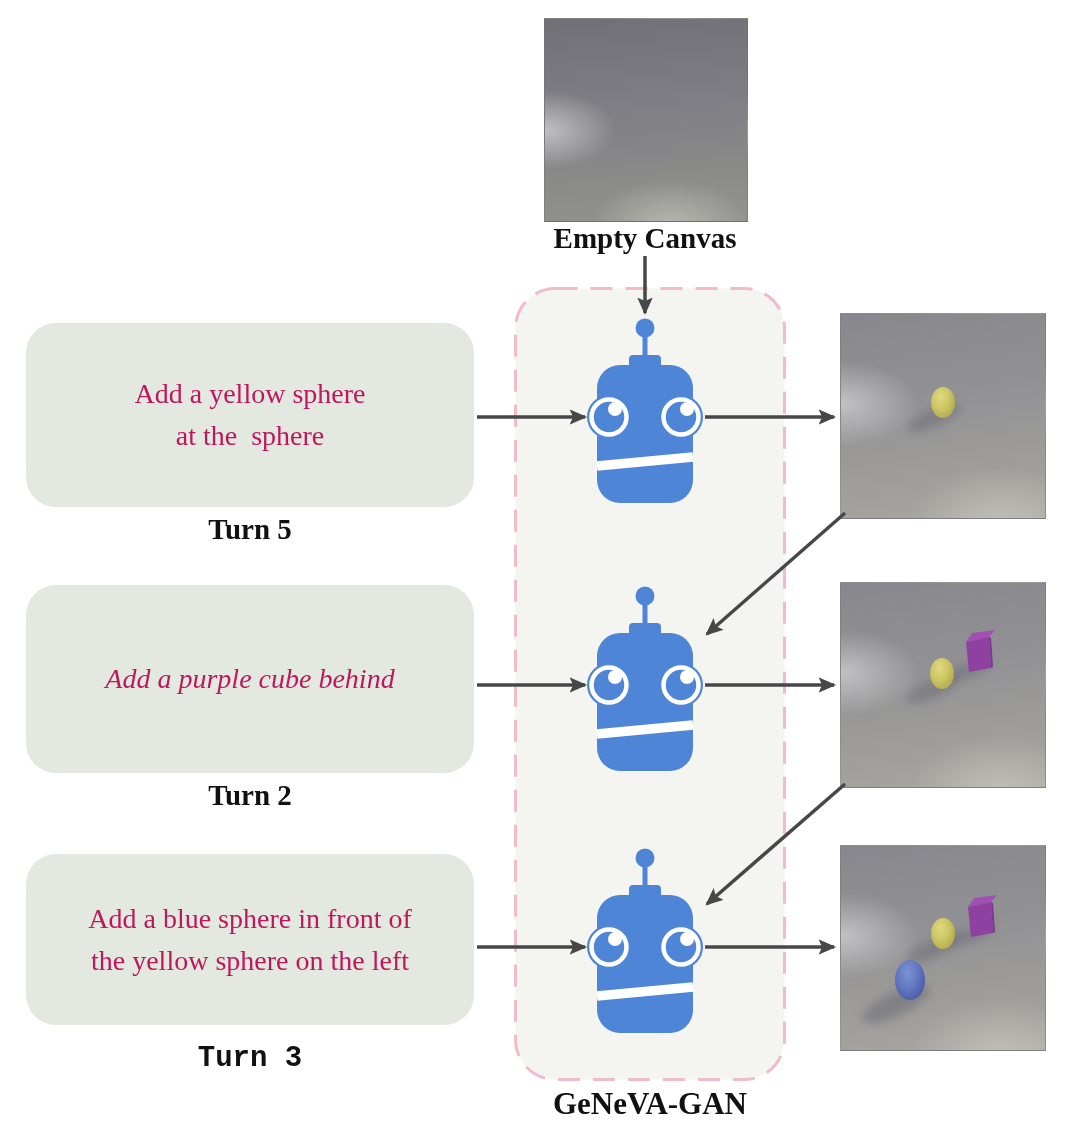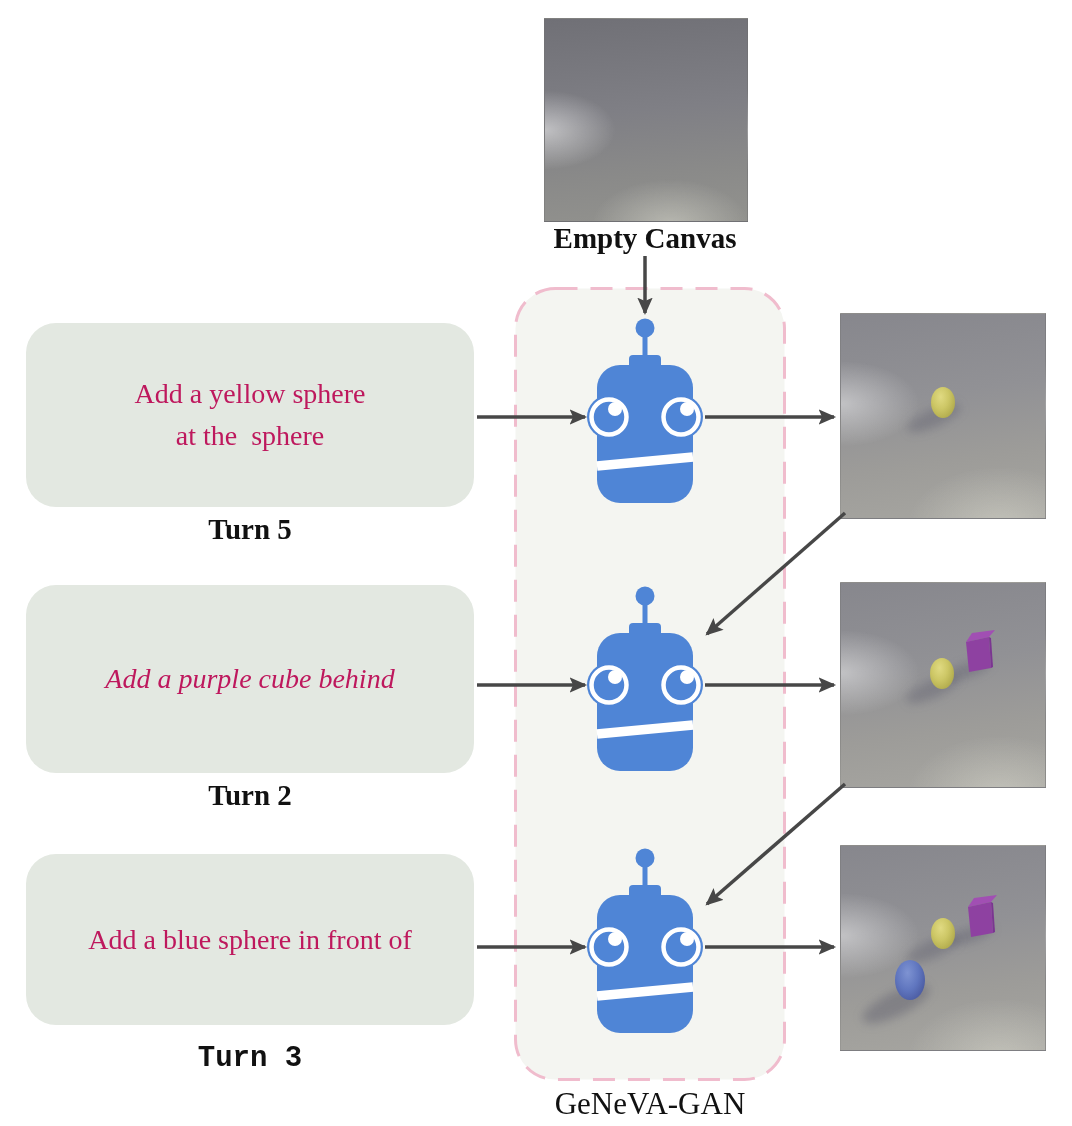--- a/index.html
+++ b/index.html
@@ -22,21 +22,21 @@
   }
   .canvas-label{
     left:525px; top:221px; width:240px; height:34px;
     text-align:center; font-weight:bold; font-size:29px; line-height:34px;
   }
 
   
   .gan-box-svg{left:514px; top:287px;}
   .gan-label{
     left:504px; top:1086px; width:292px; height:36px;
-    text-align:center; font-weight:normal; font-size:31px; line-height:36px;
+    text-align:center; font-weight:bold; font-size:31px; line-height:36px;
   }
 
   
   .turn-box{
     left:26px; width:448px;
     background:#e3e8e1; border-radius:30px;
     display:flex; flex-direction:column; align-items:center; justify-content:center;
     font-size:28px; line-height:42px; color:#be185d; text-align:right;
   }
   .turn-box .instr-line{white-space:pre-wrap;}
@@ -91,20 +91,21 @@
   </div>
   <div class="abs turn-label" style="top:512px;">Turn 5</div>
 
   <div class="abs turn-box" style="top:585px;height:188px;font-style:italic;">
     <div class="instr-line">Add a purple cube behind</div>
   </div>
   <div class="abs turn-label" style="top:742px;margin-top:36px;">Turn 2</div>
 
   <div class="abs turn-box" style="top:854px;height:171px;">
     <div class="instr-line">Add a blue sphere in front of</div>
+    <div class="instr-line">the yellow sphere on the left</div>
   </div>
   <div class="abs turn-label" style="top:1042px;font-family:Liberation Mono, monospace;">Turn 3</div>
 
   <svg class="robot" style="left:585px;top:317px;" viewBox="0 0 120 190">
     <g fill="#4f85d6">
       <circle cx="60" cy="11" r="9.5"></circle>
       <rect x="57.5" y="17" width="5" height="25"></rect>
       <rect x="44" y="38" width="32" height="16" rx="4"></rect>
       <circle cx="24" cy="100" r="22"></circle>
       <circle cx="96" cy="100" r="22"></circle>

